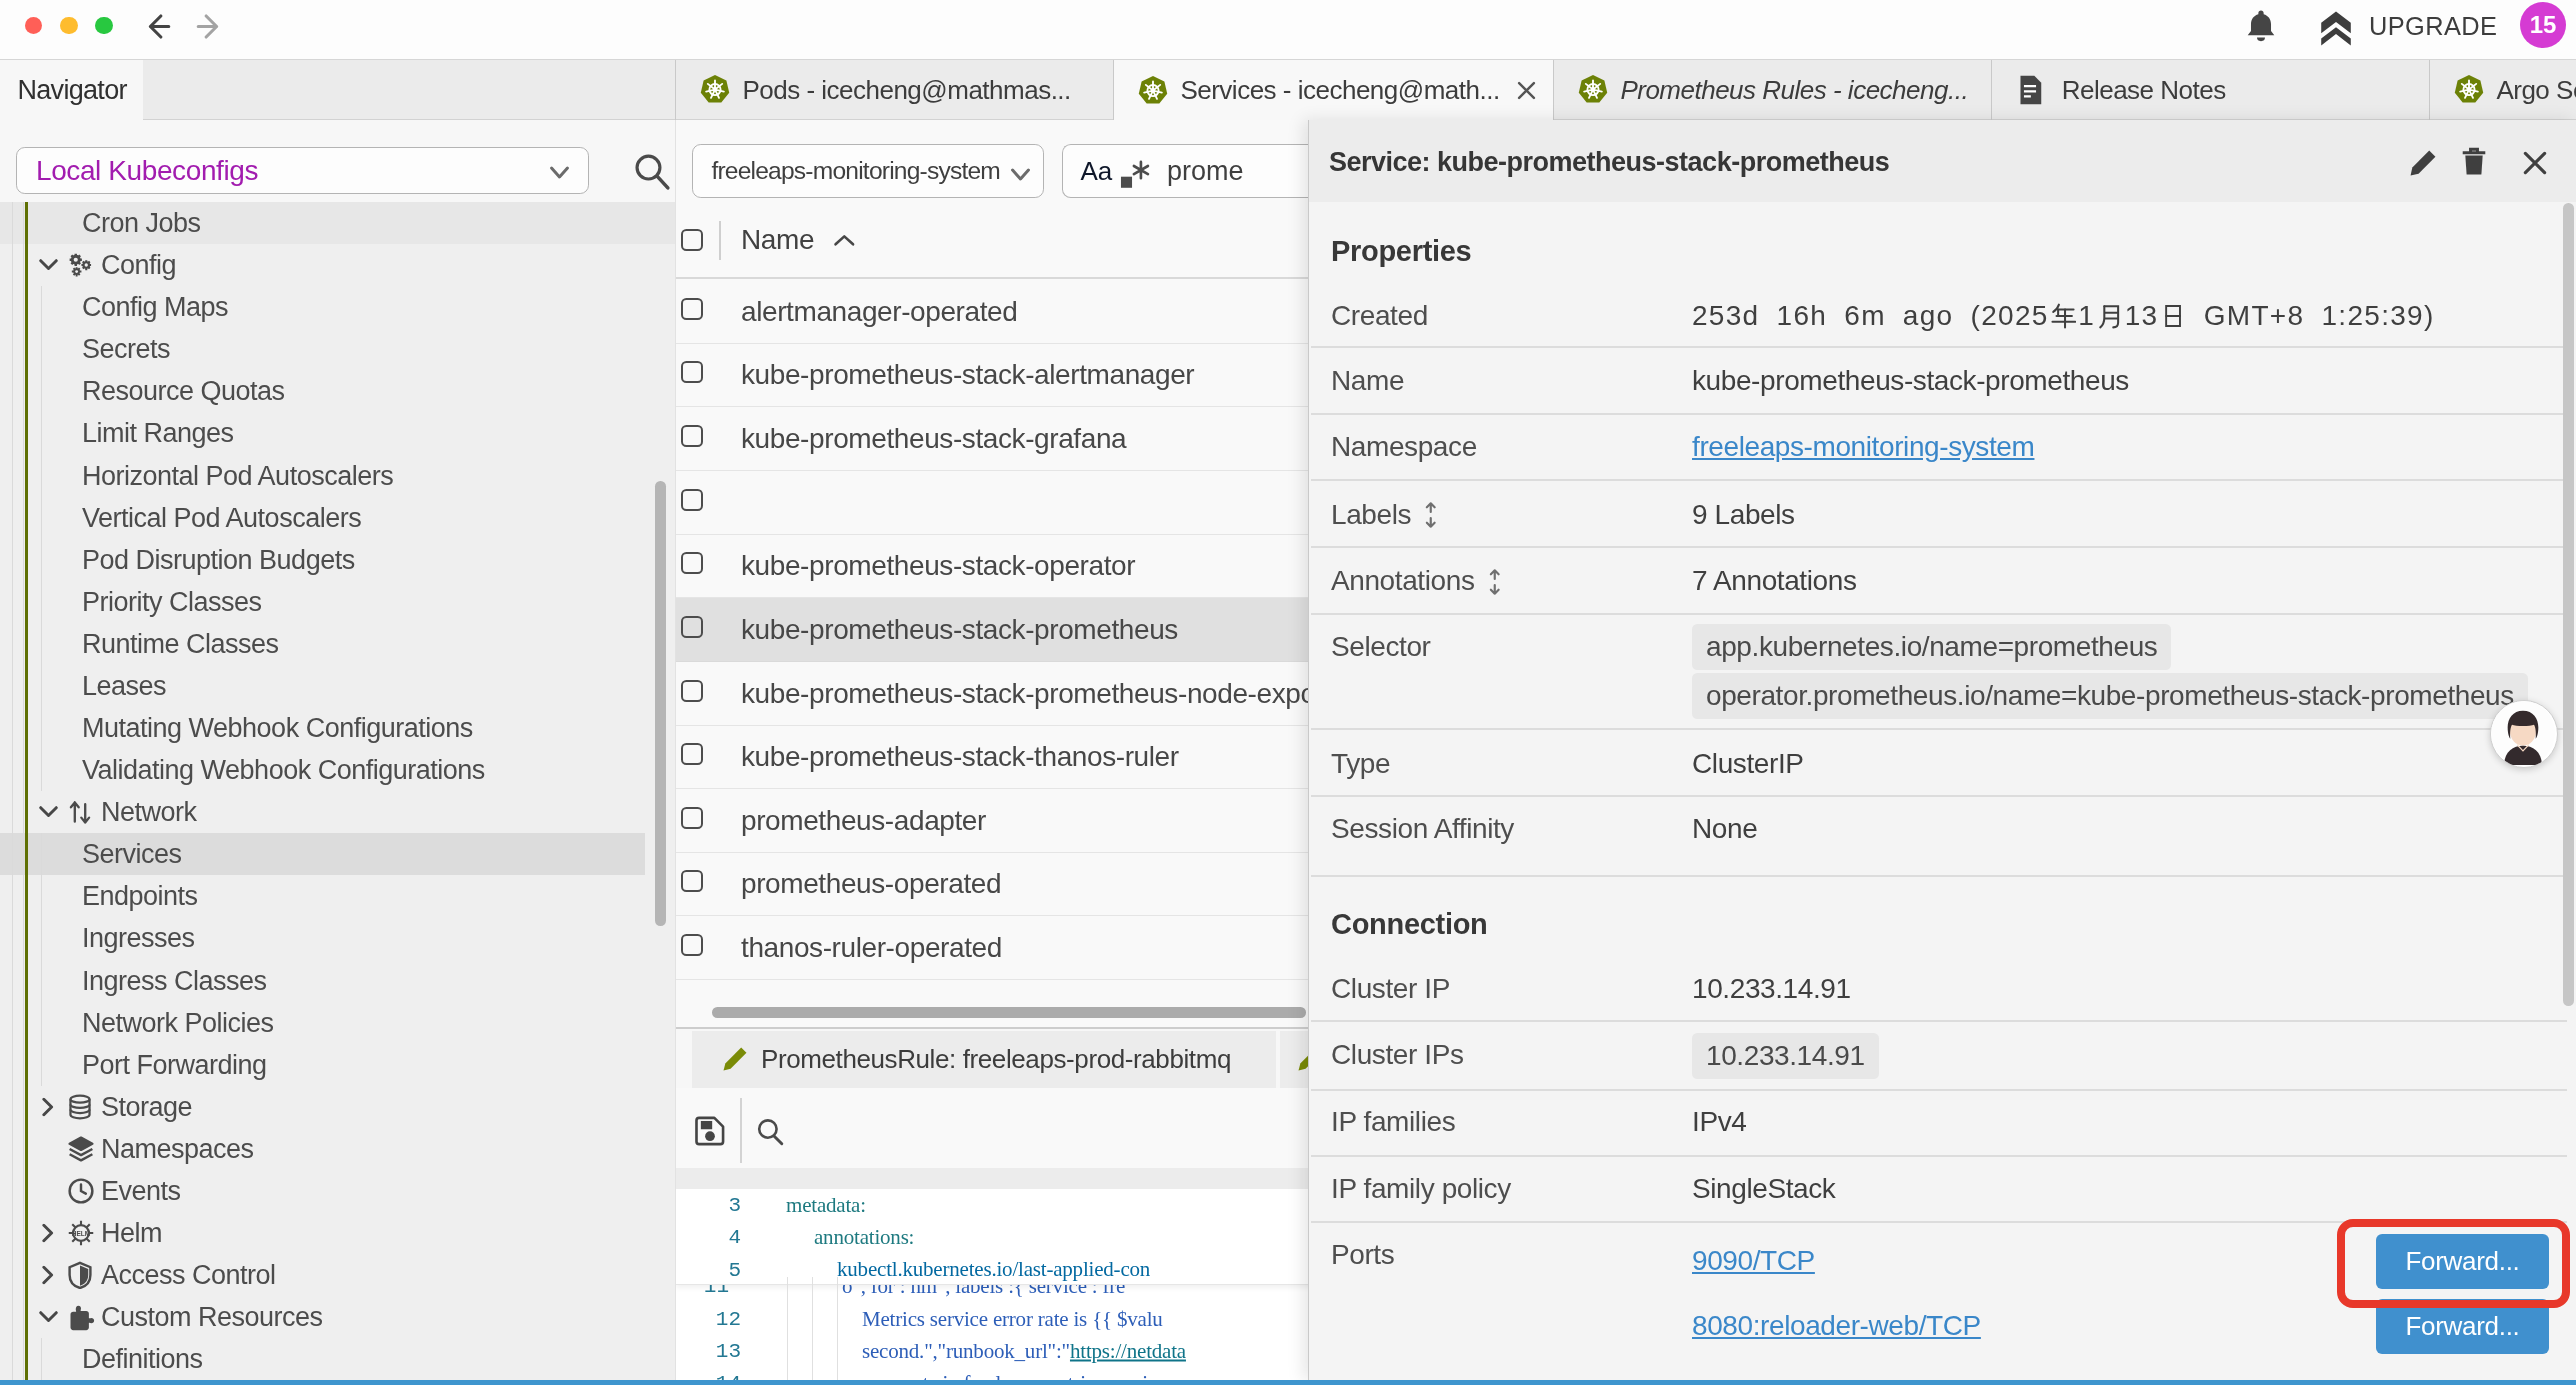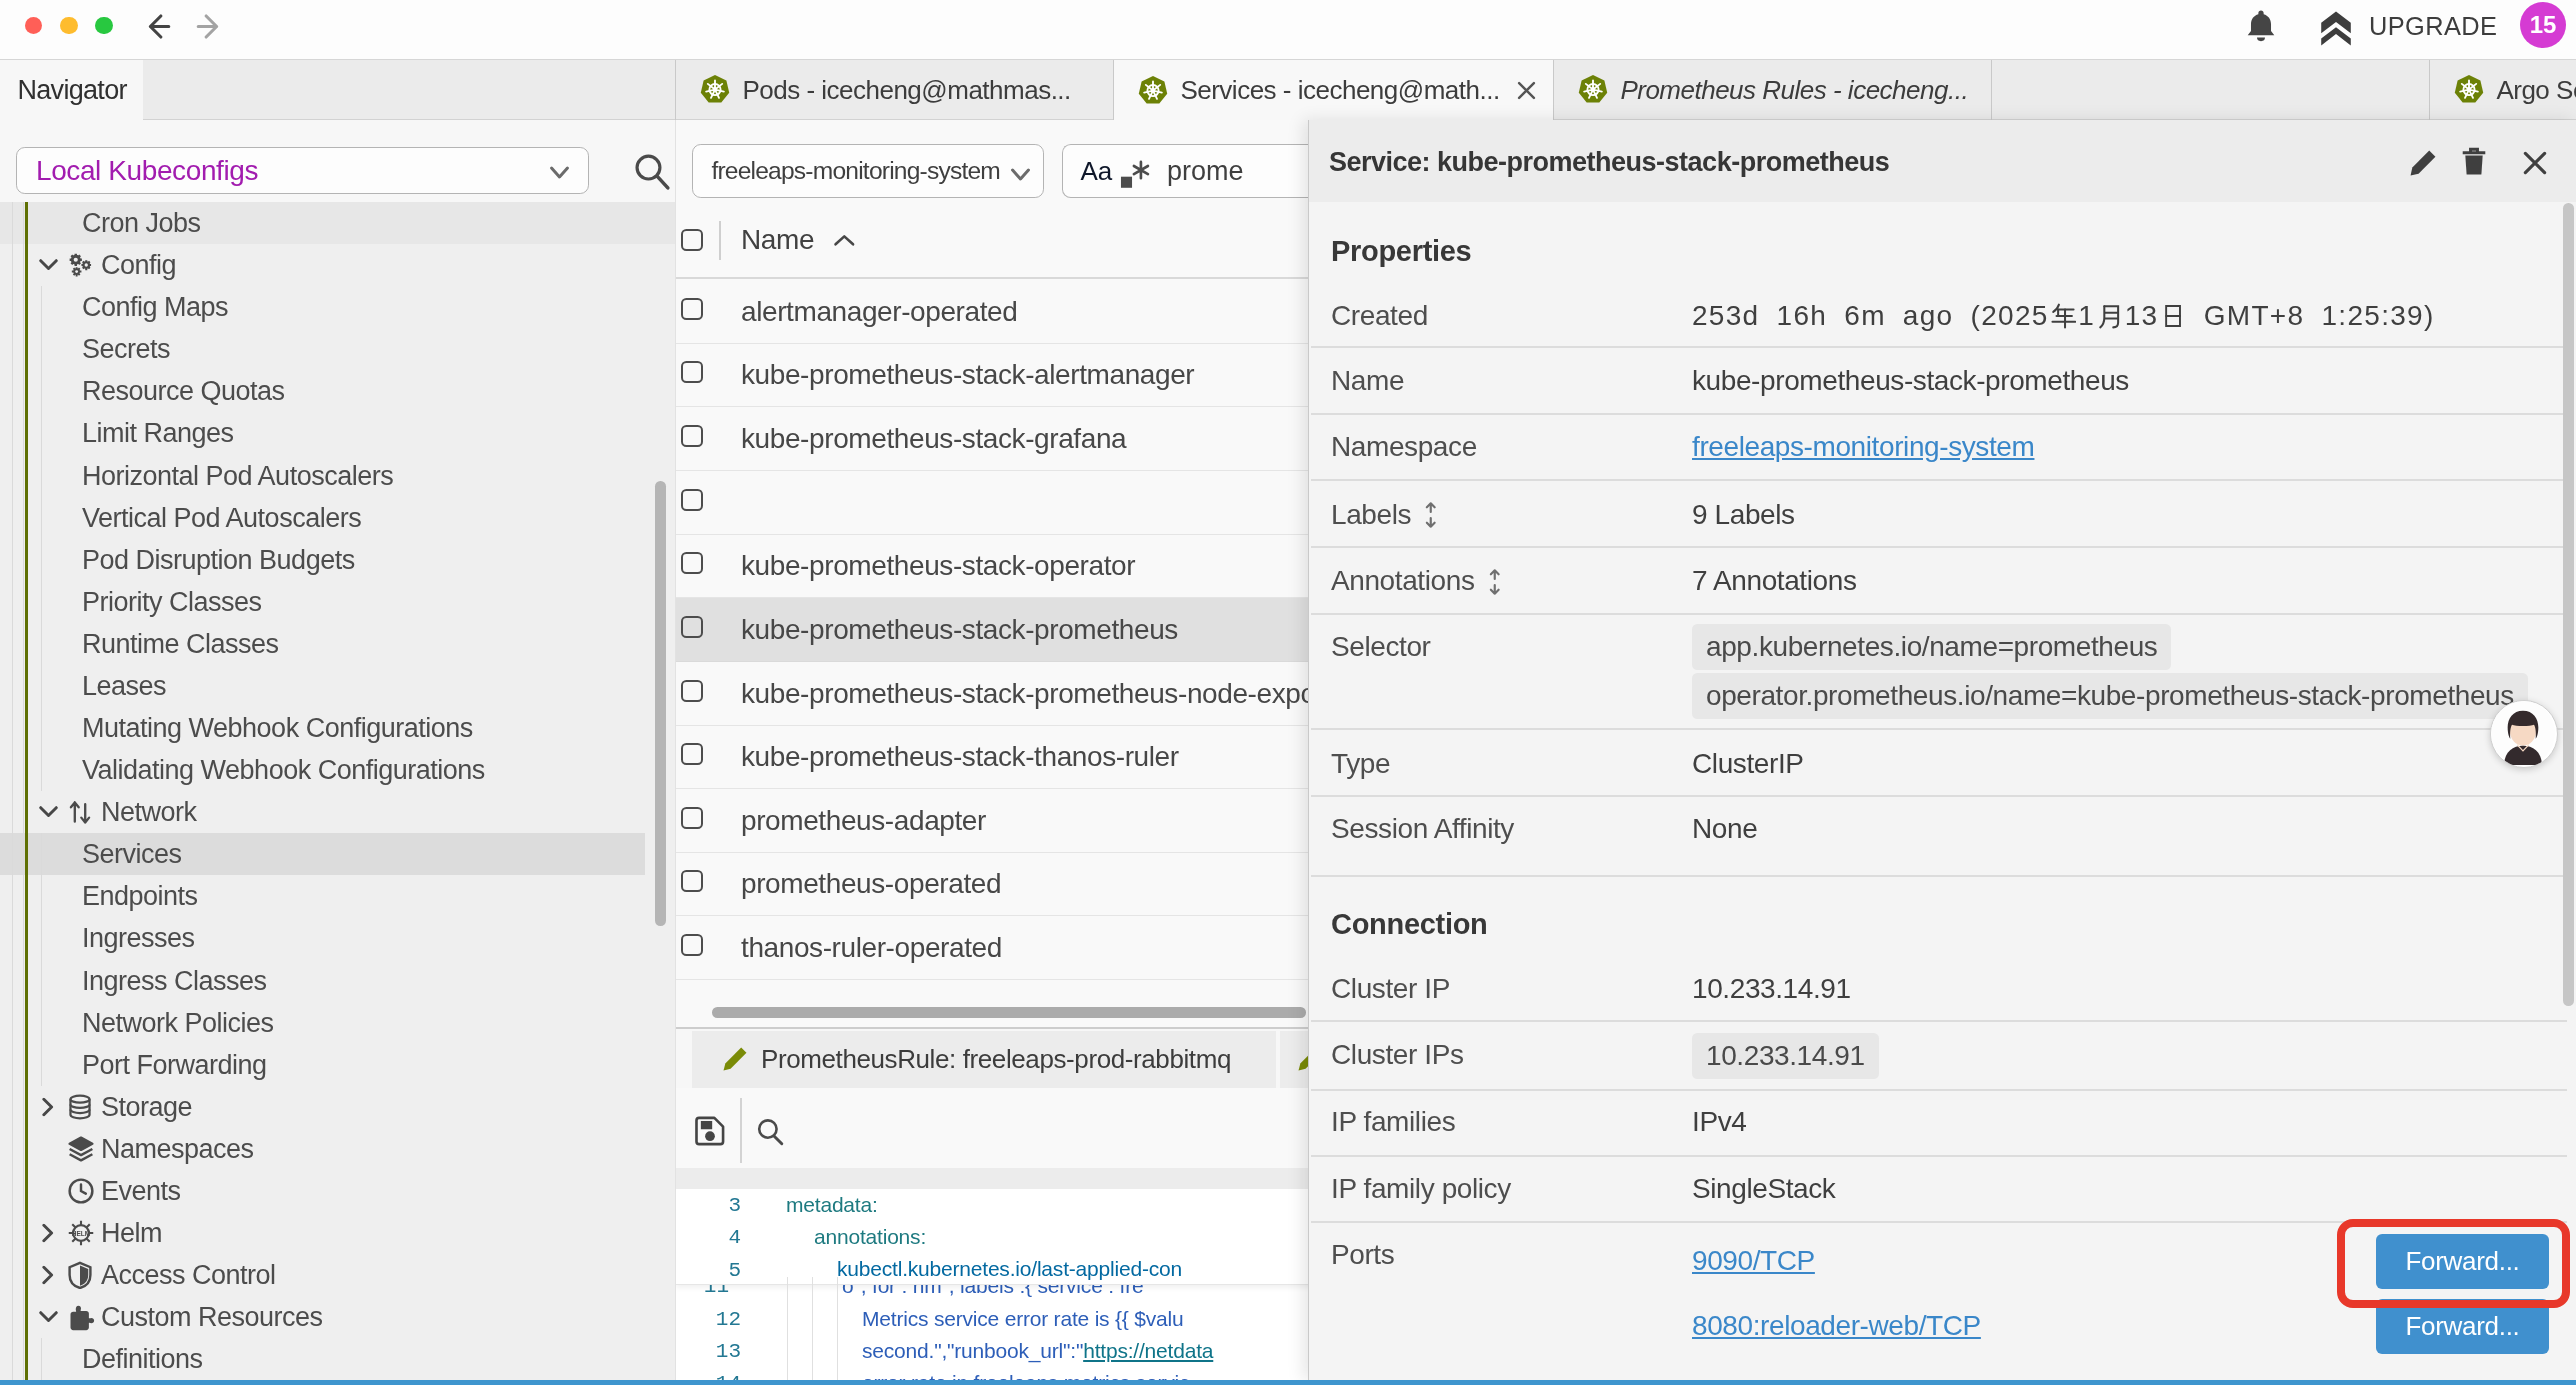--- a/index.html
+++ b/index.html
@@ -26,21 +26,21 @@
 
 .hdrline{background:#d9d9d9}
 .cbx{position:absolute;width:22px;height:22px;border:2.6px solid #4d4d4d;border-radius:5.3px}
 .rname{position:absolute;left:65px;top:50%;transform:translateY(-50%);font-size:28px;color:#474747;letter-spacing:-0.4px;white-space:nowrap}
 .trowm{position:absolute;left:0;width:1900px}
 
 .selbox{position:absolute;height:54px;border:1.8px solid #b4b4b4;border-radius:8.8px;background:#fdfdfd}
 
 #dock{left:0;top:907px;width:1900px}
 
-.cl{position:absolute;font-family:Liberation Sans, sans-serif;font-size:21px;white-space:pre;letter-spacing:-0.2px;transform:translateY(-50%)}
+.cl{position:absolute;font-family:Liberation Serif, serif;font-size:21px;white-space:pre;letter-spacing:-0.2px;transform:translateY(-50%)}
 .ln{position:absolute;font-family:"Liberation Mono",monospace;font-size:21px;color:#237893;text-align:right;width:35px;transform:translateY(-50%)}
 
 #drawer{left:1308px;top:120px;width:1268px;height:1260px;background:#f4f4f4;border-left:0.9px solid #c9c9c9;box-shadow:-5.3px 0 16px rgba(0,0,0,.10)}
 #drawertitle{left:0;top:0;width:1268px;height:82px;background:#ececec}
 .dlabel{position:absolute;font-size:28px;color:#4e4e4e;letter-spacing:-0.4px}
 .dvalue{position:absolute;font-size:28px;color:#3f3f3f;letter-spacing:-0.4px;white-space:nowrap}
 .dsep{position:absolute;left:1.8px;width:1256px;height:1.8px;background:#dcdcdc}
 .dhead{position:absolute;font-size:29px;font-weight:bold;color:#383838;letter-spacing:-0.3px}
 .chip{position:absolute;background:#e7e7e7;border-radius:5.3px;font-size:28px;color:#4a4a4a;letter-spacing:-0.4px;white-space:nowrap;display:flex;align-items:center;padding:0 14px}
 .dlink{position:absolute;font-size:28px;color:#3a87c9;letter-spacing:-0.4px;text-decoration:underline;white-space:nowrap}
@@ -110,20 +110,29 @@
           <polygon points="18,1 30.8,7.2 34,21 25.1,32 10.9,32 2,21 5.2,7.2" fill="#6c8106"></polygon>
           <g stroke="#fff" stroke-width="2.1" fill="none" stroke-linecap="round">
             <path d="M18 17.5 L18 7.2 M18 17.5 L26.1 11.1 M18 17.5 L28 19.8 M18 17.5 L22.5 26.8 M18 17.5 L13.5 26.8 M18 17.5 L8 19.8 M18 17.5 L9.9 11.1"></path>
             <circle cx="18" cy="17.5" r="6.3"></circle>
           </g>
           <circle cx="18" cy="17.5" r="2" fill="#fff"></circle>
         </svg>
         <span>Prometheus Rules - icecheng...</span>
       </div>
  <div class="abs tabsep" style="left:1991px"></div>
+ <div class="abs tab" style="left:1992px;width:437px">
+        <svg class="k8s" width="30" height="32" viewBox="0 0 34 37">
+          <path d="M6 2 h16 l8 8 v25 h-24 z" fill="#454545"></path>
+          <g stroke="#fff" stroke-width="2.6">
+            <path d="M10 14 h14 M10 20 h14 M10 26 h8"></path>
+          </g>
+        </svg>
+        <span style="margin-left:5.3px">Release Notes</span>
+      </div>
  <div class="abs tabsep" style="left:2429px"></div>
  <div class="abs tab" style="left:2430px;width:146px">
         <svg class="k8s" width="32" height="32" viewBox="0 0 36 36">
           <polygon points="18,1 30.8,7.2 34,21 25.1,32 10.9,32 2,21 5.2,7.2" fill="#6c8106"></polygon>
           <g stroke="#fff" stroke-width="2.1" fill="none" stroke-linecap="round">
             <path d="M18 17.5 L18 7.2 M18 17.5 L26.1 11.1 M18 17.5 L28 19.8 M18 17.5 L22.5 26.8 M18 17.5 L13.5 26.8 M18 17.5 L8 19.8 M18 17.5 L9.9 11.1"></path>
             <circle cx="18" cy="17.5" r="6.3"></circle>
           </g>
           <circle cx="18" cy="17.5" r="2" fill="#fff"></circle>
         </svg>

